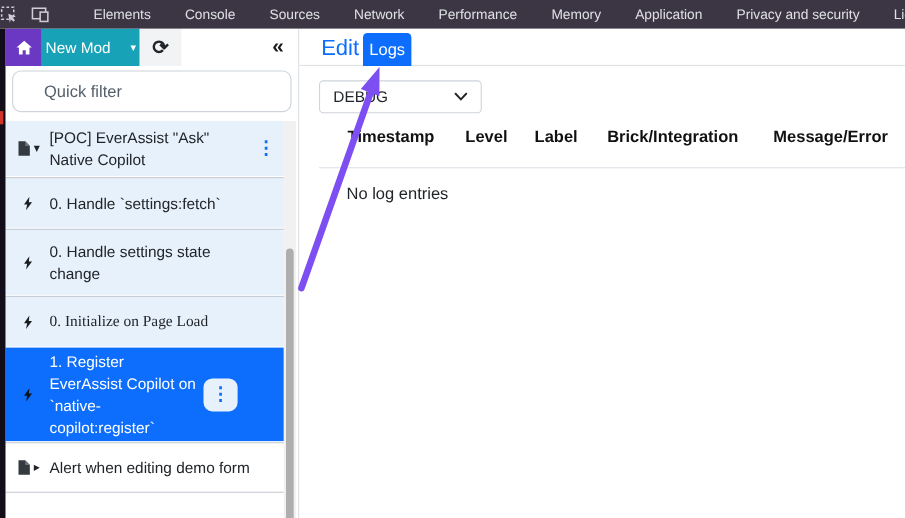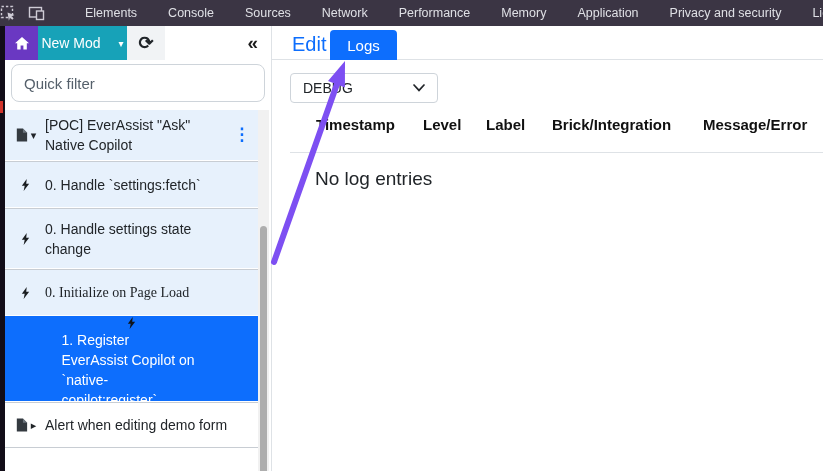--- a/index.html
+++ b/index.html
@@ -22,21 +22,21 @@
   
   .sidebar { position:absolute; left:5px; top:26px; width:267px; height:445px; background:#fff; z-index:2; }
   .sb-toolbar { position:absolute; left:0; top:0; width:100%; height:34px; display:flex; align-items:stretch; }
   .home-btn { width:33px; background:#6a38c2; color:#fff; display:flex; align-items:center; justify-content:center; }
   .newmod-btn { width:89px; background:#17a2b8; color:#fff; font-size:14px; display:flex; align-items:center; justify-content:center; gap:18px; }
   .refresh-btn { width:38px; background:#f1f3f5; color:#212529; font-size:18px; font-weight:bold; display:flex; align-items:center; justify-content:center; }
   .collapse-btn { position:absolute; right:14px; top:0; height:34px; display:flex; align-items:center;
     font-size:19px; font-weight:bold; color:#1c1c1c; }
 
   .quick-filter { position:absolute; left:6px; top:38px; width:254px; height:38px;
-    border:1px solid #ced4da; border-radius:8px; padding:0 12px; font-size:15px;
+    border:1px solid #ced4da; border-radius:8px; padding:0 28px; font-size:15px;
     color:#212529; outline:none; font-family:"Liberation Sans", sans-serif; }
   .quick-filter::placeholder { color:#55606b; opacity:1; }
 
   .mod-list { position:absolute; left:0; top:84px; width:253px; }
   .mod-row { position:absolute; left:0; width:253px; display:flex; align-items:center;
     font-size:14px; color:#212529; line-height:20px; background:#e7f1fc; border-top:1px solid #c8cdd3; }
   .mod-row.first { border-top:none; }
   .mod-row.white { background:#fff; }
   .mod-row.selected { background:#0d6efd; color:#fff; border-top:none; }
   .row-iconbox { width:40px; min-width:40px; display:flex; align-items:center; justify-content:center; gap:2px; }
@@ -50,31 +50,31 @@
   
   .sb-track { position:absolute; left:253px; top:84px; width:11px; height:361px; background:#f1f1f1; }
   .sb-thumb { position:absolute; left:2px; top:116px; width:7px; height:250px; background:#aeaeae; border-radius:4px; }
 
   .v-divider { position:absolute; left:271px; top:26px; width:1px; height:445px; background:#dee2e6; z-index:3; }
 
   
   .main { position:absolute; left:272px; top:26px; width:551px; height:445px; background:#fff; }
   .main-tabs { position:absolute; left:0; top:0; width:100%; height:34px; border-bottom:1px solid #dee2e6; }
   .tab-edit { position:absolute; left:20px; top:7px; font-size:20px; color:#0d6efd; }
-  .tab-logs { position:absolute; left:58px; top:4px; width:67px; height:30px; background:#0d6efd;
+  .tab-logs { position:absolute; left:58px; top:4px; width:44px; height:30px; background:#0d6efd;
     border-radius:4px 4px 0 0; color:#fff; font-size:15px; display:flex; align-items:center; justify-content:center; }
 
   .level-select { position:absolute; left:18px; top:47px; width:148px; height:30px;
     border:1px solid #ced4da; border-radius:4px; background:#fff; display:flex; align-items:center;
     padding:0 12px; font-size:14px; color:#212529; }
   .level-select .chev { margin-left:auto; }
 
   .th { position:absolute; top:90px; font-size:15px; font-weight:bold; color:#111; white-space:nowrap; }
   .th-line { position:absolute; left:18px; top:126px; width:533px; height:1px; background:#dee2e6; }
-  .empty-msg { position:absolute; left:43px; top:142px; font-size:19px; color:#212529; }
+  .empty-msg { position:absolute; left:43px; top:142px; font-size:15px; color:#212529; }
 
   
   .arrow-overlay { position:absolute; left:0; top:0; width:823px; height:471px; z-index:40; pointer-events:none; }
 </style>
 </head>
 <body>
 
 <div id="app">
 
   <header class="devtools-bar">
@@ -164,21 +164,21 @@
 
       <div class="mod-row" style="top:159px; height:46px;font-family:Liberation Serif, serif;">
         <span class="row-iconbox">
           <svg width="13" height="14" viewBox="0 0 16 16">
             <path d="M9.5 0.5 L3.5 9 H7 L5.7 15.5 L12.5 6.5 H8.9 Z" fill="#1a1e21"></path>
           </svg>
         </span>
         <span class="row-label">0. Initialize on Page Load</span>
       </div>
 
-      <div class="mod-row selected" style="top:206px; height:85px;flex-direction:column;">
+      <div class="mod-row selected" style="top:206px; height:85px;">
         <span class="row-iconbox">
           <svg width="13" height="14" viewBox="0 0 16 16">
             <path d="M9.5 0.5 L3.5 9 H7 L5.7 15.5 L12.5 6.5 H8.9 Z" fill="#10151a"></path>
           </svg>
         </span>
         <span class="row-label" style="max-width:140px;">1. Register EverAssist Copilot on `native-copilot:register`</span>
         <span class="kebab-btn">
           <span class="kebab">⋮</span>
         </span>
       </div>

